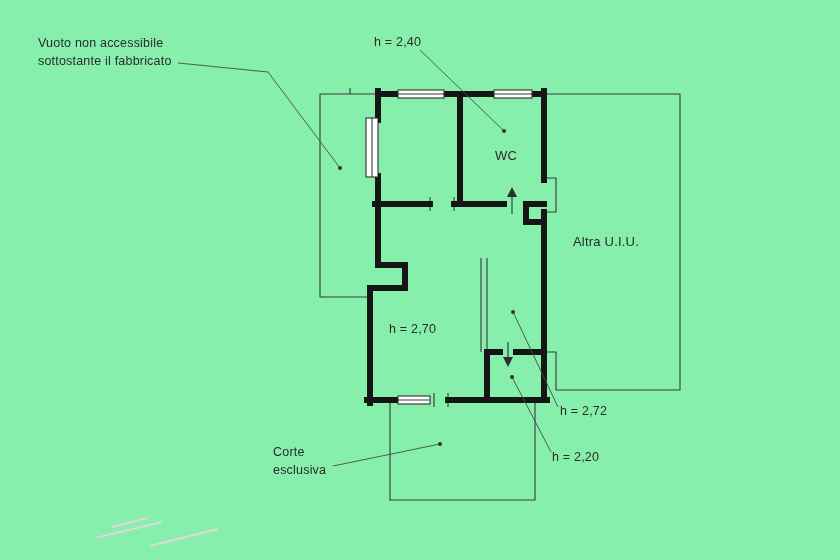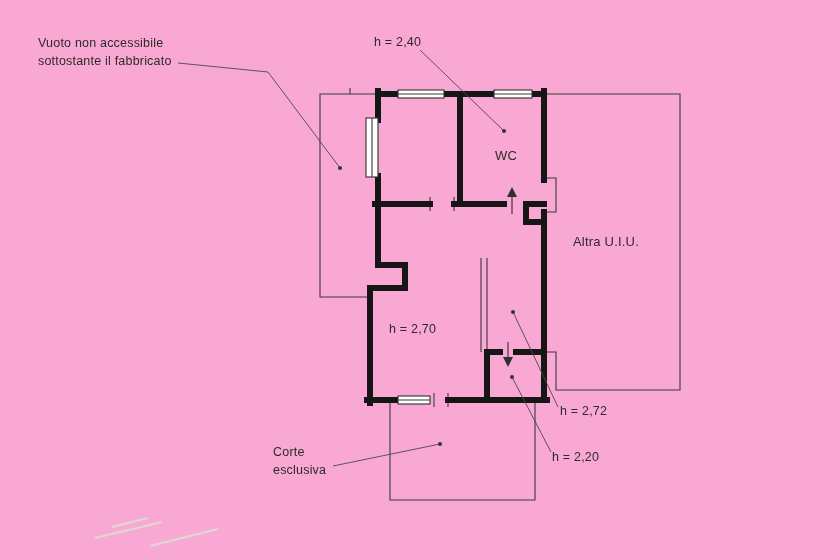--- a/index.html
+++ b/index.html
@@ -4,21 +4,21 @@
 <style>
   html, body {
     margin: 0;
     padding: 0;
     background: #ffffff;
   }
   .page {
     position: relative;
     width: 840px;
     height: 560px;
-    background: #f9a8d4;
+    background: #86efac;
     overflow: hidden;
   }
   svg { display: block; }
   .plan-text {
     font-family: "Liberation Sans", sans-serif;
     font-size: 12.5px;
     fill: #2b2b2b;
     letter-spacing: 0.2px;
   }
   .plan-text.room {

